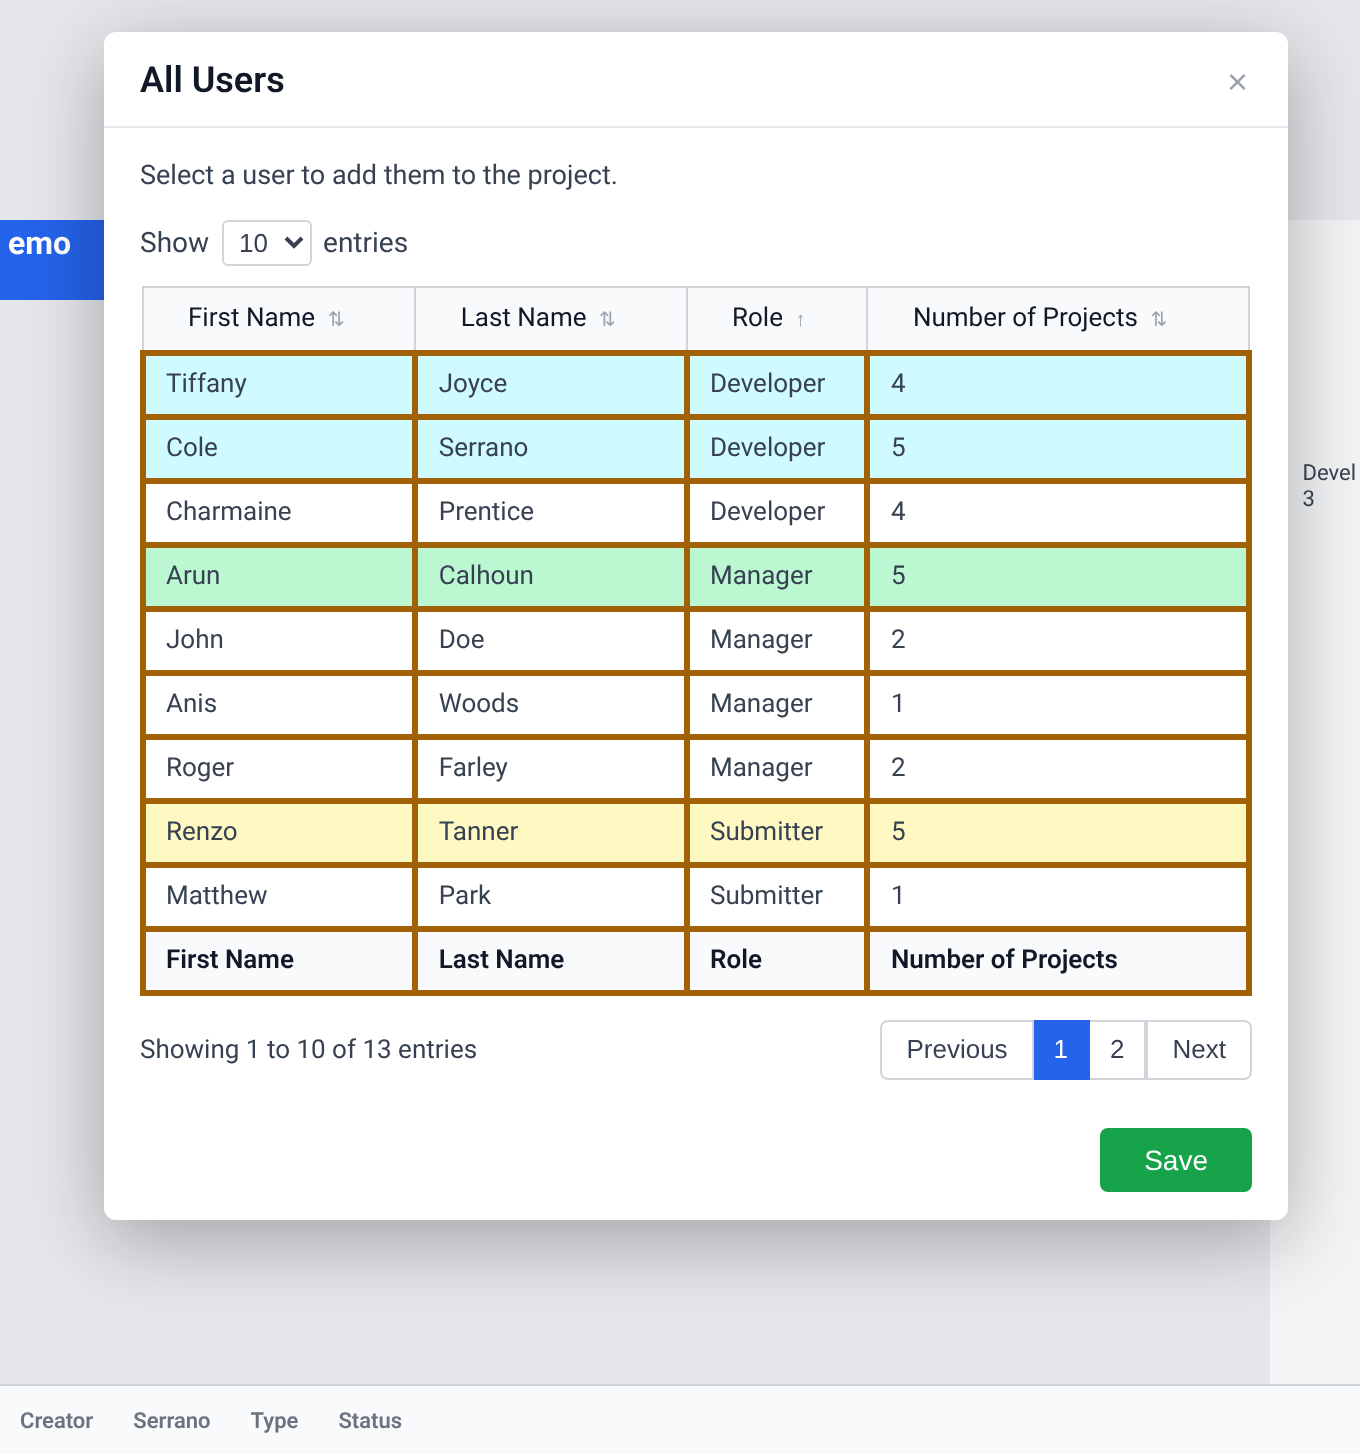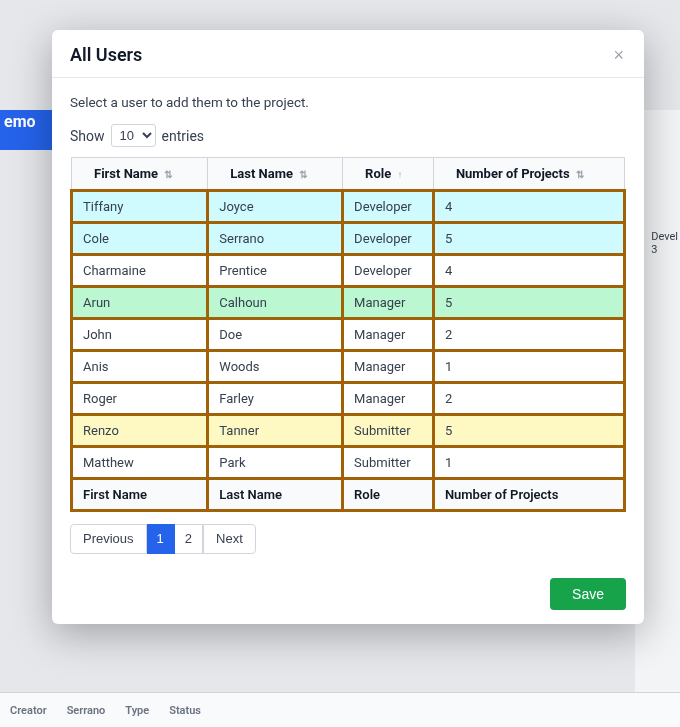--- a/index.html
+++ b/index.html
@@ -66,21 +66,21 @@
     }
     .bg-bottom-col {
       font-size: 11px;
       color: #6b7280;
       font-weight: 600;
     }
 
     
     .modal {
       position: absolute;
-      top: 30px;
+      top: 16px;
       left: 52px;
       right: 36px;
       background: white;
       border-radius: 6px;
       box-shadow: 0 10px 40px rgba(0,0,0,0.3);
       z-index: 10;
       overflow: hidden;
     }
 
     .modal-header {
@@ -160,21 +160,21 @@
       width: 100%;
       border-collapse: collapse;
       border: 1px solid #d1d5db;
     }
 
     .data-table th {
       background: #f9fafb;
       border: 1px solid #d1d5db;
       padding: 8px 22px;
       text-align: left;
-      font-weight: 700;
+      font-weight: 400;
       font-size: 13px;
       color: #111827;
       white-space: nowrap;
     }
 
     .sort-icon {
       display: inline-block;
       font-size: 10px;
       color: #9ca3af;
       margin-left: 3px;
@@ -380,20 +380,21 @@
         <tr class="table-footer-row">
           <td>First Name</td>
           <td>Last Name</td>
           <td>Role</td>
           <td>Number of Projects</td>
         </tr>
       </tfoot>
     </table>
 
     <div class="pagination-area">
+      <span class="showing-text">Showing 1 to 10 of 13 entries</span>
       <div class="pagination-buttons">
         <button class="page-btn">Previous</button>
         <button class="page-num active">1</button>
         <button class="page-num">2</button>
         <button class="page-btn">Next</button>
       </div>
     </div>
   </div>
 
   <div class="modal-footer">

